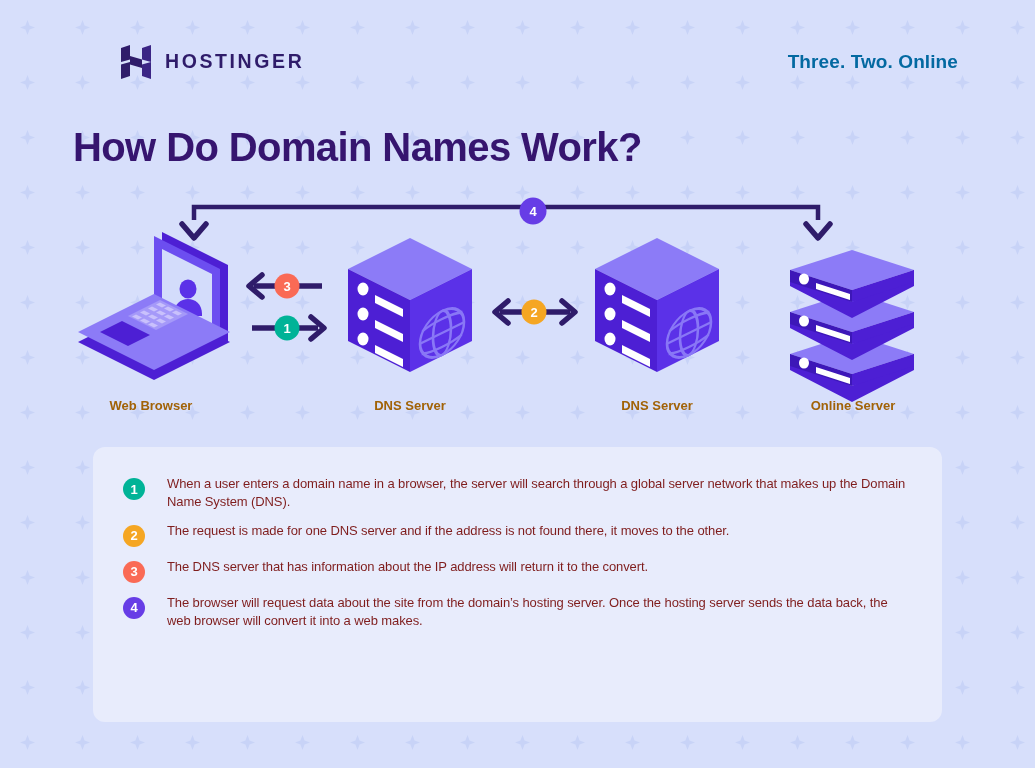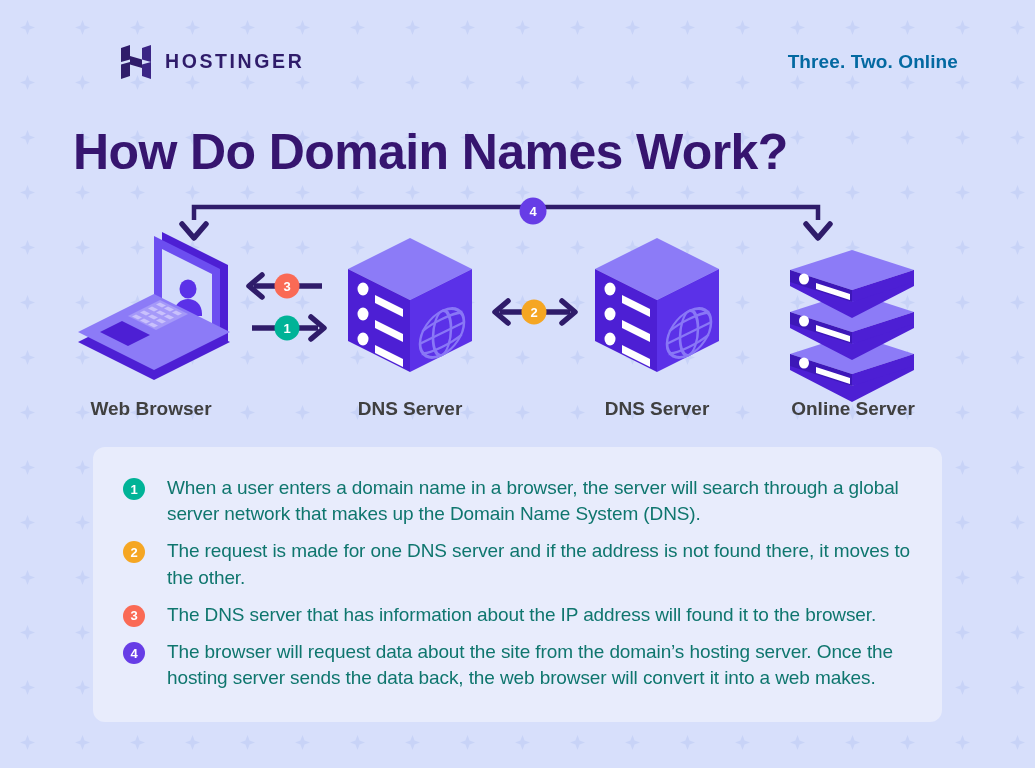--- a/index.html
+++ b/index.html
@@ -32,31 +32,31 @@
     line-height:1;
   }
   #tagline{
     position:absolute;right:17px;top:6px;
     font-size:19px;font-weight:bold;color:#0369a1;letter-spacing:.1px;
   }
 
   
   #page-title{
     position:absolute;left:73px;top:125px;
-    font-size:50px;font-weight:bold;color:#36156f;letter-spacing:-.6px;
+    font-size:40px;font-weight:bold;color:#36156f;letter-spacing:-.6px;
     line-height:1.1;margin:0;
   }
 
   
   #diagram{position:absolute;left:0;top:190px;width:1035px;height:240px;}
   #diagram svg{display:block;}
 
   
   .node-label{
-    position:absolute;font-size:19px;font-weight:bold;color:#404040;
+    position:absolute;font-size:13px;font-weight:bold;color:#a16207;
     text-align:right;white-space:nowrap;transform:translateX(-50%);
     top:398px;
   }
   #label-web-browser{left:151px;}
   #label-dns-1{left:410px;}
   #label-dns-2{left:657px;}
   #label-hosting{left:853px;}
 
   
   #legend-card{
@@ -65,21 +65,21 @@
     box-sizing:border-box;padding:28px 30px 0 30px;
   }
   .legend-row{display:flex;align-items:flex-start;margin-bottom:11px;}
   .legend-badge{
     flex:0 0 auto;width:22px;height:22px;border-radius:50%;
     display:flex;align-items:center;justify-content:center;
     color:#ffffff;font-size:13px;font-weight:bold;line-height:1;
     margin-top:3px;
   }
   .legend-text{
-    margin-left:22px;font-size:19px;color:#0f766e;line-height:1.38;
+    margin-left:22px;font-size:13px;color:#7f1d1d;line-height:1.38;
     letter-spacing:-.1px;max-width:800px;
   }
 
   
   .d-badge-text{font-size:13px;font-weight:bold;fill:#ffffff;
     font-family:"Liberation Sans","DejaVu Sans",sans-serif;}
 </style>
 </head>
 <body>
 
@@ -286,21 +286,21 @@
       <div class="legend-text">When a user enters a domain name in a browser, the server will search through a global server network that makes up the Domain Name System (DNS).</div>
     </div>
 
     <div class="legend-row">
       <div class="legend-badge" style="background:#f5a623">2</div>
       <div class="legend-text">The request is made for one DNS server and if the address is not found there, it moves to the other.</div>
     </div>
 
     <div class="legend-row">
       <div class="legend-badge" style="background:#fa6a55">3</div>
-      <div class="legend-text">The DNS server that has information about the IP address will found it to the browser.</div>
+      <div class="legend-text">The DNS server that has information about the IP address will return it to the convert.</div>
     </div>
 
     <div class="legend-row">
       <div class="legend-badge" style="background:#673de6">4</div>
       <div class="legend-text">The browser will request data about the site from the domain’s hosting server. Once the hosting server sends the data back, the web browser will convert it into a web makes.</div>
     </div>
 
   </div>
 
 </div>

